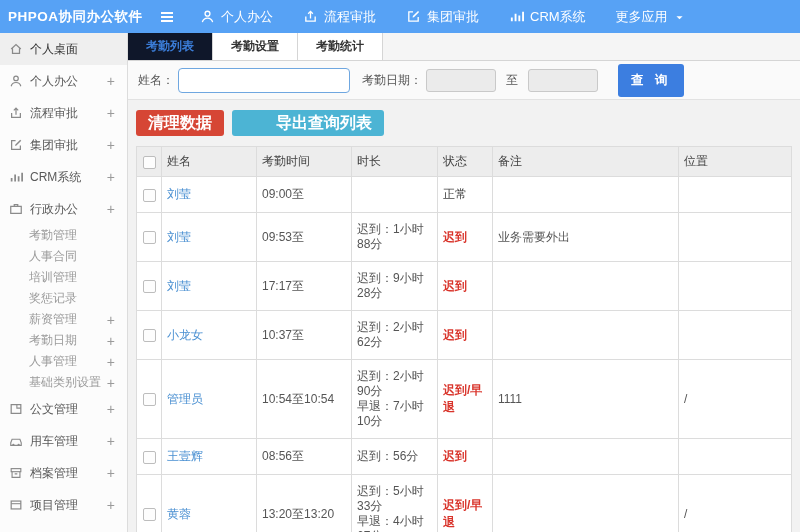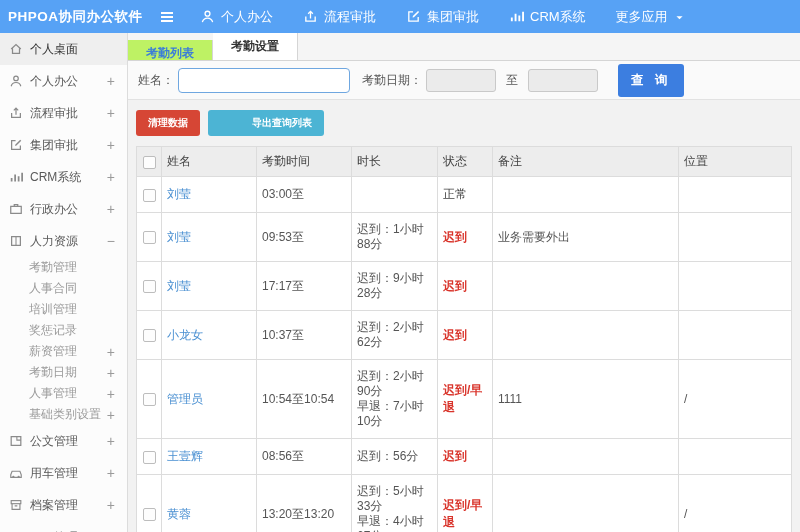--- a/index.html
+++ b/index.html
@@ -27,34 +27,34 @@
   .side-item .icon svg { width:14px; height:14px; }
   .side-item .lbl { flex:1; white-space:nowrap; }
   .expand { color:#9a9a9a; font-size:14px; line-height:1; }
   .side-subitem { height:21px; display:flex; align-items:center; padding:0 12px 0 29px; color:#9a9a9a; cursor:pointer; }
   .side-subitem .lbl { flex:1; white-space:nowrap; }
 
   
   .main { flex:1; display:flex; flex-direction:column; background:#f2f2f2; min-width:0; }
   .tabs-row { height:28px; background:#f5f5f5; border-bottom:1px solid #d5d5d5; display:flex; }
   .tab { padding:0 18px; line-height:27px; background:#fff; border-right:1px solid #d5d5d5; color:#333; font-weight:bold; cursor:pointer; white-space:nowrap; }
-  .tab.active { background:#bef264; color:var(--tab-active-text,#3b7dd8);margin-top:7px; }
+  .tab.active { background:#0f172a; color:var(--tab-active-text,#3b7dd8); }
 
   .filter-row { height:39px; background:#fafafa; border-bottom:1px solid #e2e2e2; display:flex; align-items:center; padding:0 10px; color:#555; }
   .filter-row label { margin-right:4px; white-space:nowrap; }
   .input-name { width:172px; height:25px; border:1px solid #6fa7e0; border-radius:4px; padding:0 6px; background:#fff; outline:none; font-size:12px; }
   .input-date { width:70px; height:23px; border:1px solid #c9c9c9; border-radius:3px; background:#ebebeb; padding:0 5px; font-size:12px; }
   .lbl-date { margin-left:12px;text-align:right; }
   .lbl-to { margin:0 10px; }
   .btn-search { margin-left:20px; background:var(--search-button-bg,#3c7ee0); color:#fff; border:none; border-radius:3px;
     height:33px; padding:0 13px; font-size:12.5px; font-weight:bold; letter-spacing:4px; cursor:pointer; }
 
   .content { flex:1; padding:9px 8px; overflow:hidden; }
   .action-row { display:flex; gap:8px; margin:1px 0 10px; }
-  .btn { border:none; border-radius:3px; color:#fff; height:26px; padding:0 12px; font-size:10px; font-weight:bold; cursor:pointer; white-space:nowrap; }
+  .btn { border:none; border-radius:3px; color:#fff; height:26px; padding:0 12px; font-size:16px; font-weight:bold; cursor:pointer; white-space:nowrap; }
   .btn-danger { background:var(--clean-button-bg,#d64635); }
   .btn-info { background:var(--export-button-bg,#4cb4d4);padding-left:44px; }
 
   table { width:100%; border-collapse:collapse; background:#fff; table-layout:fixed; }
   th,td { border:1px solid #dcdcdc; padding:9px 5px; text-align:left; vertical-align:middle;
     font-size:12px; font-weight:normal; word-wrap:break-word; }
   thead th { background:#ededed; color:#444; padding:6px 5px; }
   td { color:#555; }
   .c-check { text-align:center; }
   .checkbox { display:inline-block; width:13px; height:13px; border:1px solid #bdbdbd; border-radius:2px; background:#fdfdfd; cursor:pointer; vertical-align:middle; }
@@ -149,28 +149,20 @@
         <span class="expand">+</span>
       </div>
       <div class="side-item">
         <span class="icon "><svg viewBox="0 0 16 16">
             <rect x="2" y="5" width="12" height="8" fill="none" stroke="currentColor" stroke-width="1.4"></rect>
             <path d="M6 5V3h4v2" fill="none" stroke="currentColor" stroke-width="1.4"></path>
           </svg></span>
         <span class="lbl">行政办公</span>
         <span class="expand">+</span>
       </div>
-      <div class="side-item">
-        <span class="icon "><svg viewBox="0 0 16 16">
-            <rect x="3" y="3" width="10" height="10" fill="none" stroke="currentColor" stroke-width="1.4"></rect>
-            <path d="M8 3v10" stroke="currentColor" stroke-width="1.2"></path>
-          </svg></span>
-        <span class="lbl">人力资源</span>
-        <span class="expand">−</span>
-      </div>
       <div class="side-sub">
         <div class="side-subitem">
           <span class="lbl">考勤管理</span>
           <span class="expand"></span>
         </div>
         <div class="side-subitem">
           <span class="lbl">人事合同</span>
           <span class="expand"></span>
         </div>
         <div class="side-subitem">
@@ -230,20 +222,21 @@
           </svg></span>
         <span class="lbl">项目管理</span>
         <span class="expand">+</span>
       </div>
     </aside>
 
   <div class="main">
     <div class="tabs-row">
         <div class="tab active">考勤列表</div>
         <div class="tab">考勤设置</div>
+        <div class="tab">考勤统计</div>
       </div>
 
     <div class="filter-row">
       <label>姓名：</label>
       <input class="input-name" type="text" value="" style="">
       <label class="lbl-date">考勤日期：</label>
       <input class="input-date" type="text" value="" style="">
       <span class="lbl-to">至</span>
       <input class="input-date" type="text" value="" style="">
       <button class="btn-search">查 询</button>
@@ -273,21 +266,21 @@
               <th>时长</th>
               <th>状态</th>
               <th>备注</th>
               <th>位置</th>
             </tr>
           </thead>
         <tbody>
             <tr>
       <td class="c-check"><span class="checkbox"></span></td>
       <td><a class="link">刘莹</a></td>
-      <td>03:00至</td>
+      <td>09:00至</td>
       <td></td>
       <td class="status-normal">正常</td>
       <td></td>
       <td></td>
     </tr>
             <tr>
       <td class="c-check"><span class="checkbox"></span></td>
       <td><a class="link">刘莹</a></td>
       <td>09:53至</td>
       <td>

